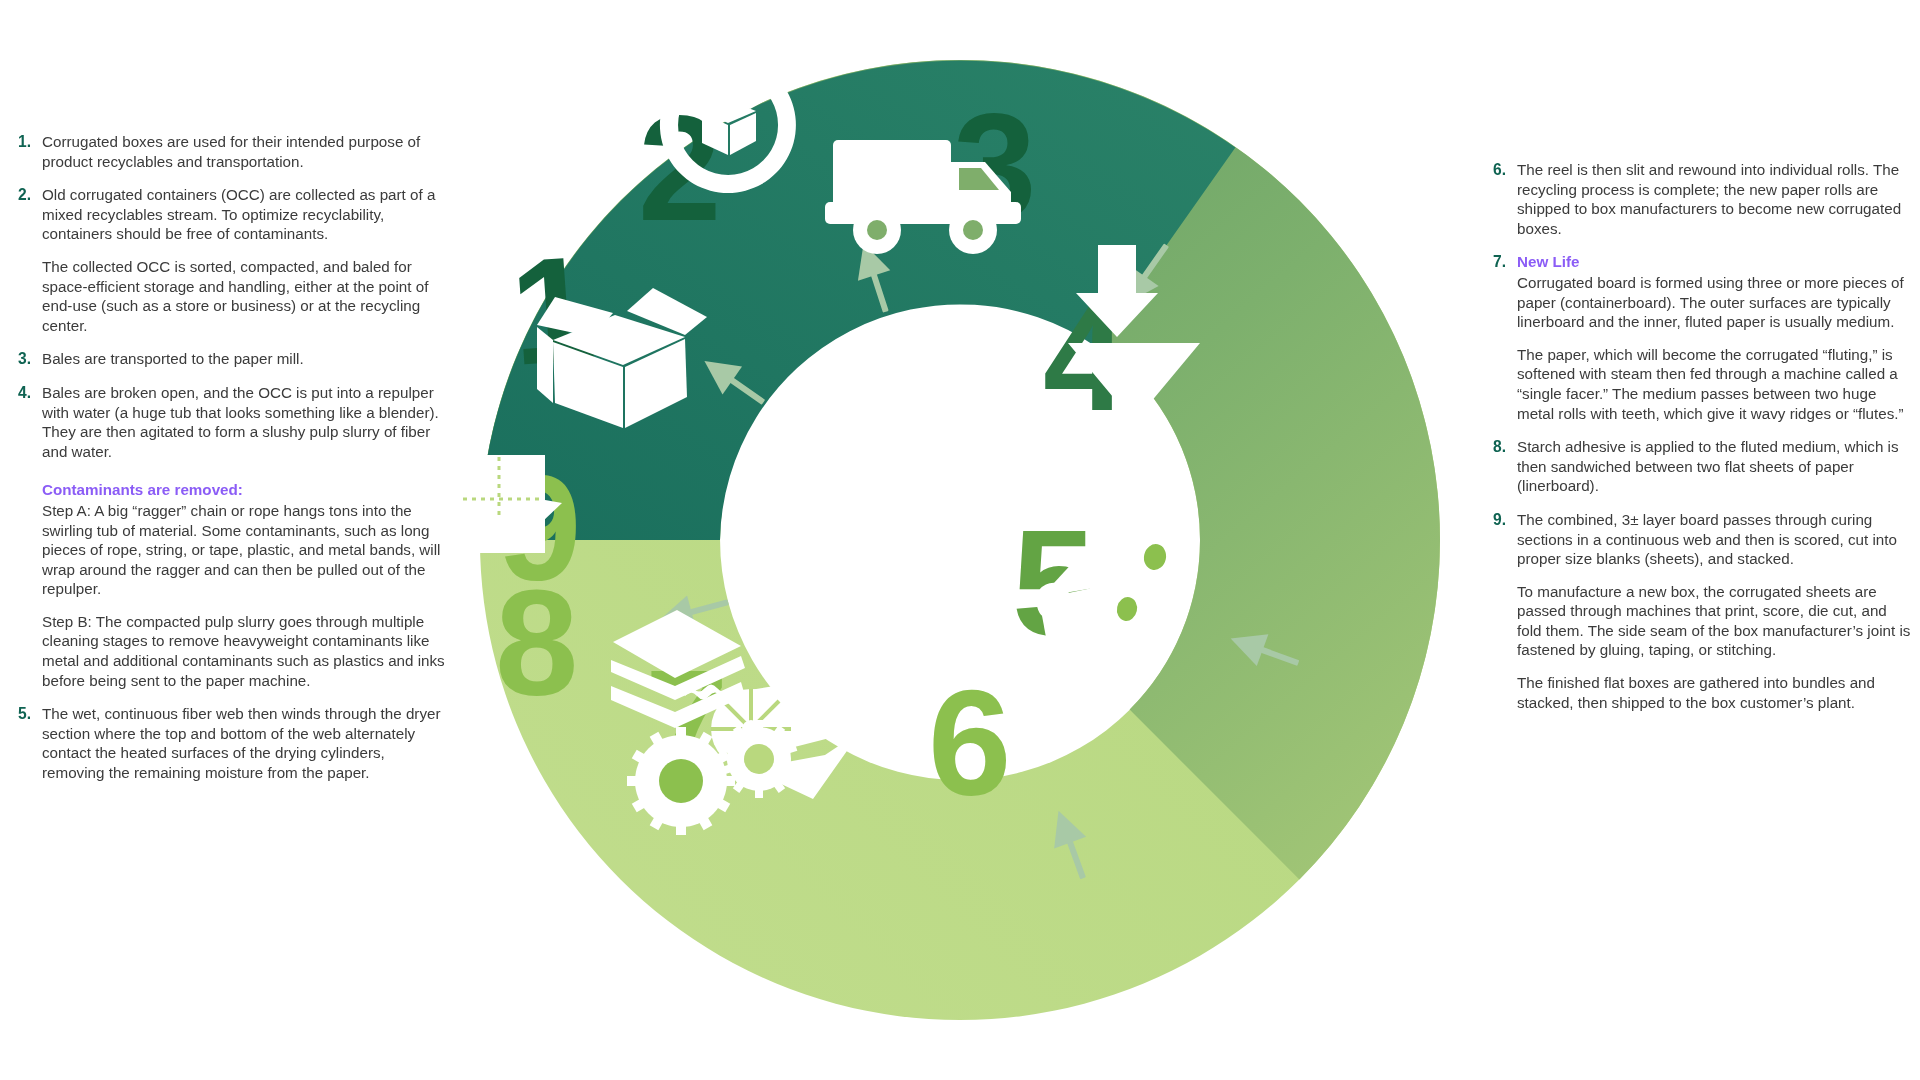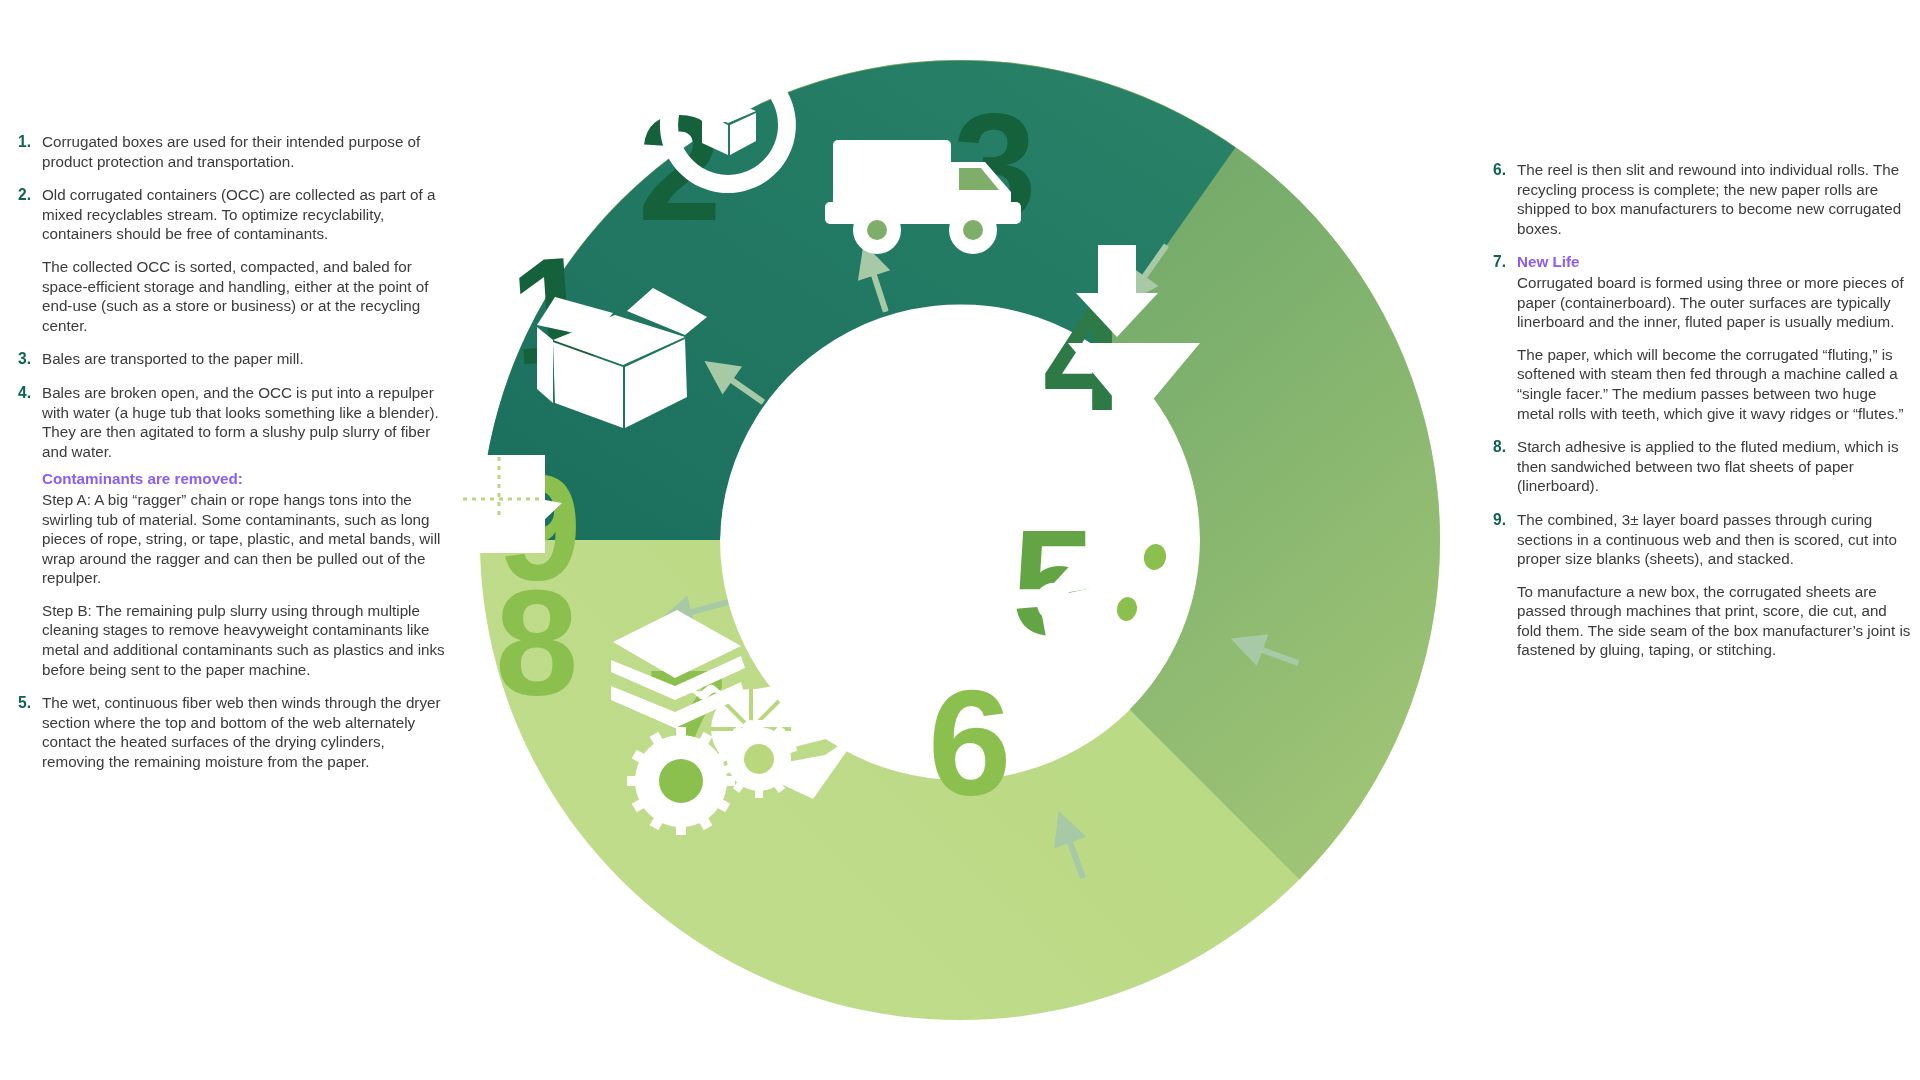--- a/index.html
+++ b/index.html
@@ -67,21 +67,21 @@
   }
 </style>
 </head>
 <body>
 
 <div class="col col-left" style="top:132px;">
 
   <div class="step">
     <div class="step-num">1.</div>
     <div class="step-body">
-      <p>Corrugated boxes are used for their intended purpose of product protection and transportation.</p>
+      <p>Corrugated boxes are used for their intended purpose of product recyclables and transportation.</p>
     </div>
   </div>
 
   <div class="step">
     <div class="step-num">2.</div>
     <div class="step-body">
       <p>Old corrugated containers (OCC) are collected as part of a mixed recyclables stream. To optimize recyclability, containers should be free of contaminants.</p>
       <p>The collected OCC is sorted, compacted, and baled for space-efficient storage and handling, either at the point of end-use (such as a store or business) or at the recycling center.</p>
     </div>
   </div>
@@ -89,24 +89,24 @@
   <div class="step">
     <div class="step-num">3.</div>
     <div class="step-body">
       <p>Bales are transported to the paper mill.</p>
     </div>
   </div>
 
   <div class="step">
     <div class="step-num">4.</div>
     <div class="step-body">
-      <p style="margin-bottom:8px;">Bales are broken open, and the OCC is put into a repulper with water (a huge tub that looks something like a blender). They are then agitated to form a slushy pulp slurry of fiber and water.</p>
+      <p style="margin-bottom:19px;">Bales are broken open, and the OCC is put into a repulper with water (a huge tub that looks something like a blender). They are then agitated to form a slushy pulp slurry of fiber and water.</p>
       <p class="step-head">Contaminants are removed:</p>
       <p>Step A: A big “ragger” chain or rope hangs tons into the swirling tub of material. Some contaminants, such as long pieces of rope, string, or tape, plastic, and metal bands, will wrap around the ragger and can then be pulled out of the repulper.</p>
-      <p>Step B: The remaining pulp slurry using through multiple cleaning stages to remove heavyweight contaminants like metal and additional contaminants such as plastics and inks before being sent to the paper machine.</p>
+      <p>Step B: The compacted pulp slurry goes through multiple cleaning stages to remove heavyweight contaminants like metal and additional contaminants such as plastics and inks before being sent to the paper machine.</p>
     </div>
   </div>
 
   <div class="step">
     <div class="step-num">5.</div>
     <div class="step-body">
       <p>The wet, continuous fiber web then winds through the dryer section where the top and bottom of the web alternately contact the heated surfaces of the drying cylinders, removing the remaining moisture from the paper.</p>
     </div>
   </div>
 
@@ -135,20 +135,21 @@
     <div class="step-body">
       <p>Starch adhesive is applied to the fluted medium, which is then sandwiched between two flat sheets of paper (linerboard).</p>
     </div>
   </div>
 
   <div class="step">
     <div class="step-num">9.</div>
     <div class="step-body">
       <p>The combined, 3± layer board passes through curing sections in a continuous web and then is scored, cut into proper size blanks (sheets), and stacked.</p>
       <p>To manufacture a new box, the corrugated sheets are passed through machines that print, score, die cut, and fold them. The side seam of the box manufacturer’s joint is fastened by gluing, taping, or stitching.</p>
+      <p>The finished flat boxes are gathered into bundles and stacked, then shipped to the box customer’s plant.</p>
     </div>
   </div>
 
 </div>
 
 <div id="wheel">
 <svg width="1010" height="1010" viewBox="0 0 1010 1010" xmlns="http://www.w3.org/2000/svg">
   <defs>
 
     <linearGradient id="gTeal" x1="0" y1="1" x2="1" y2="0">

